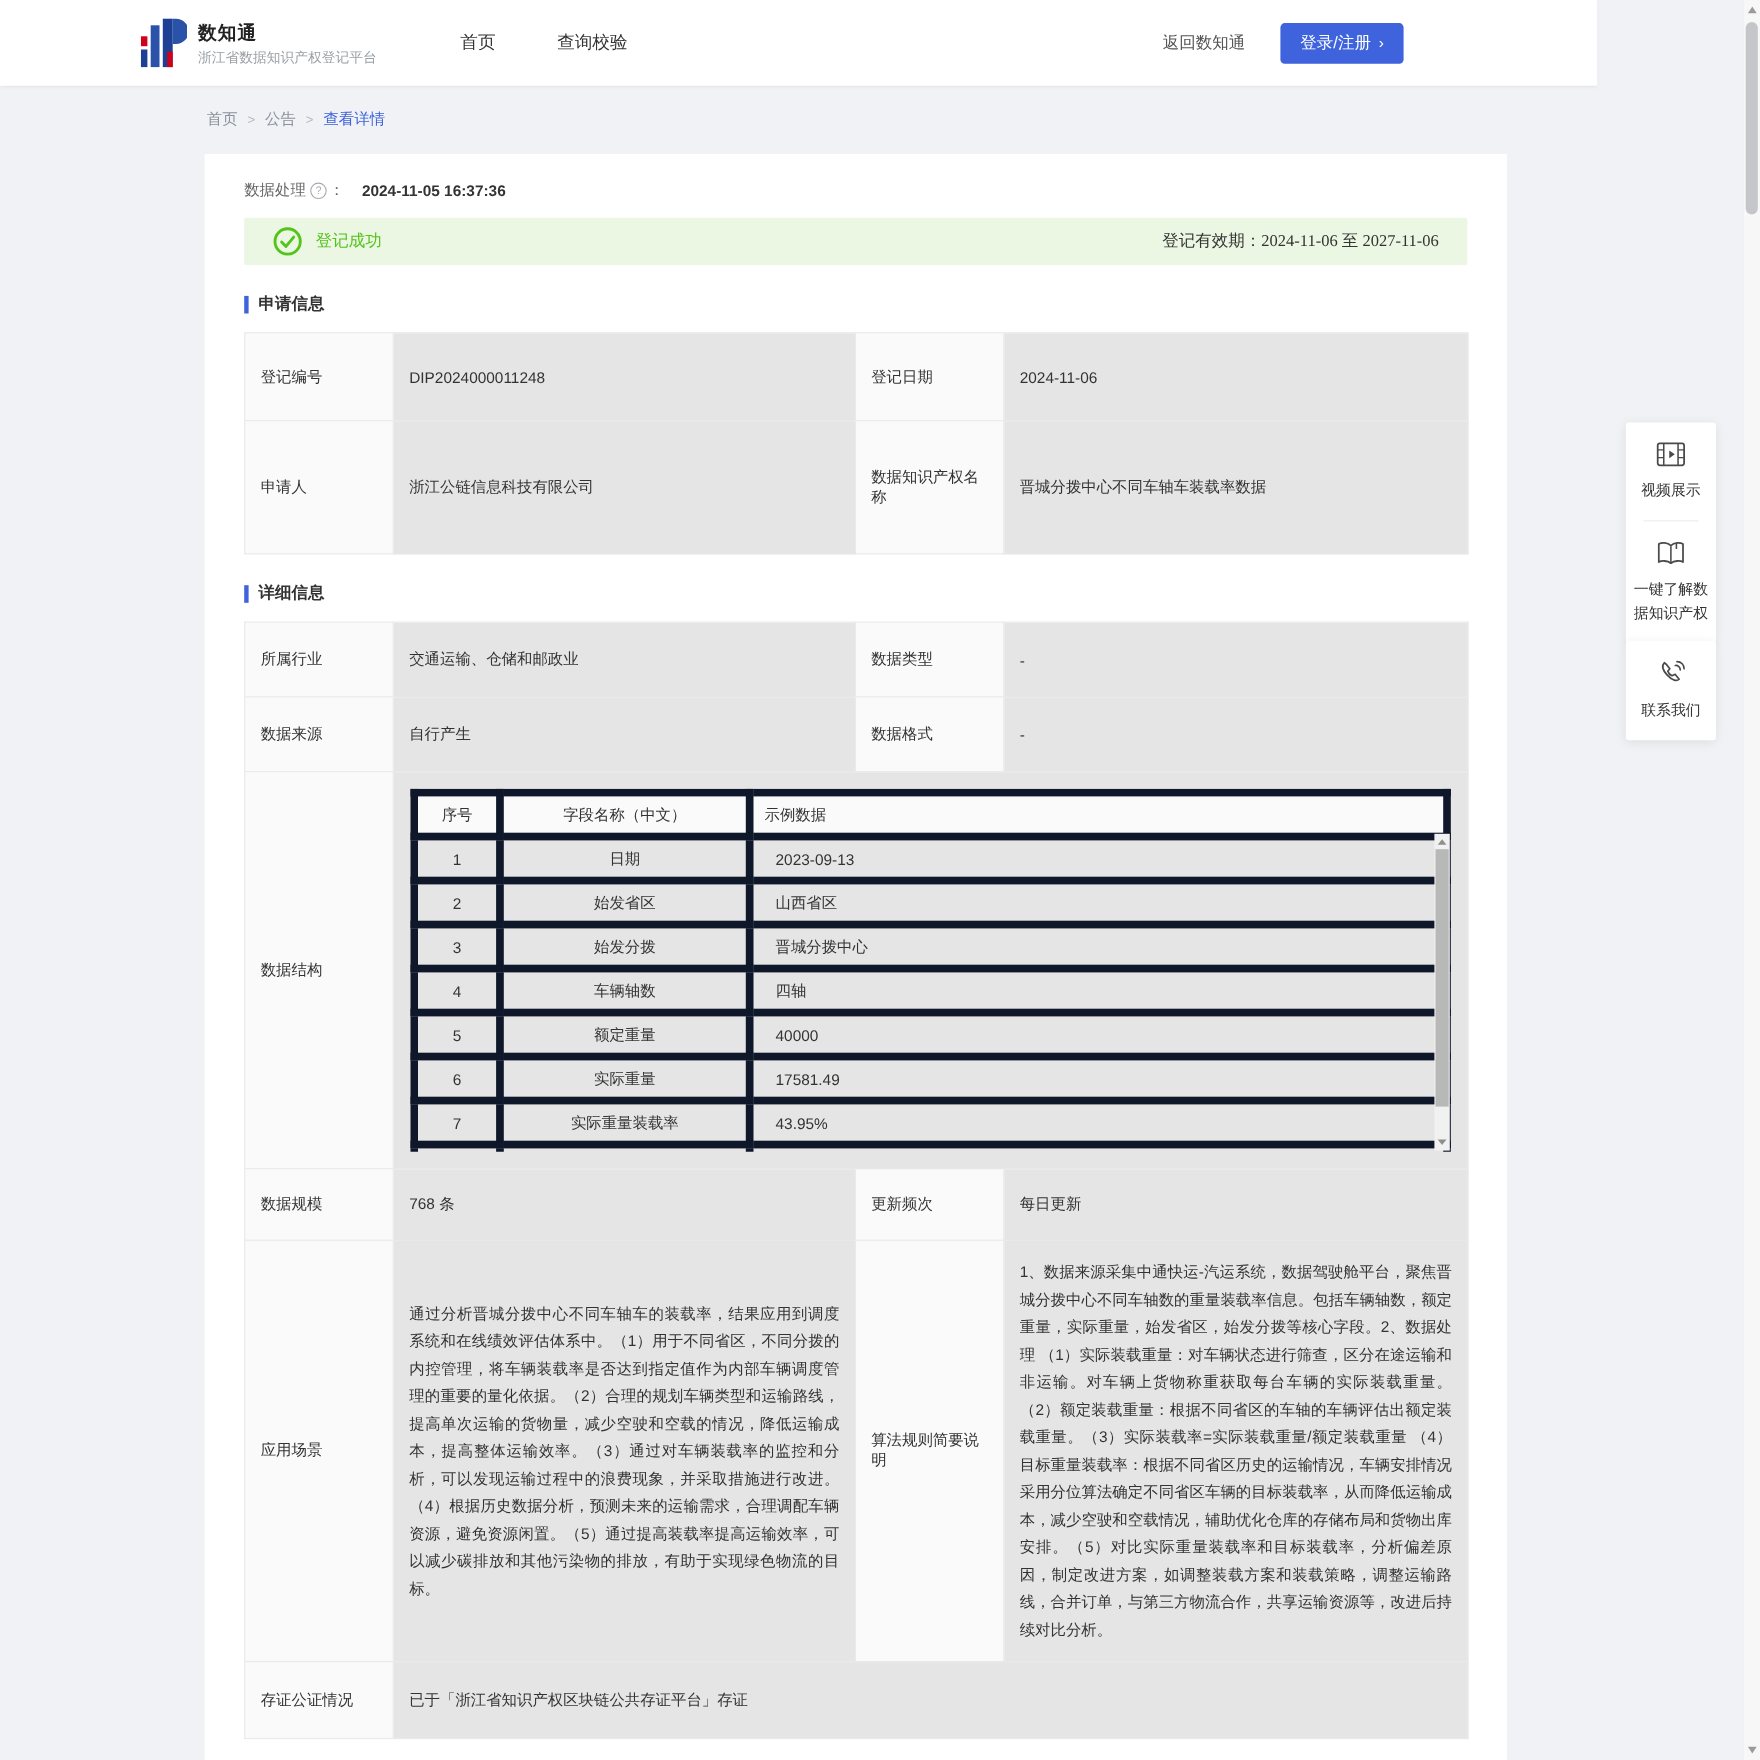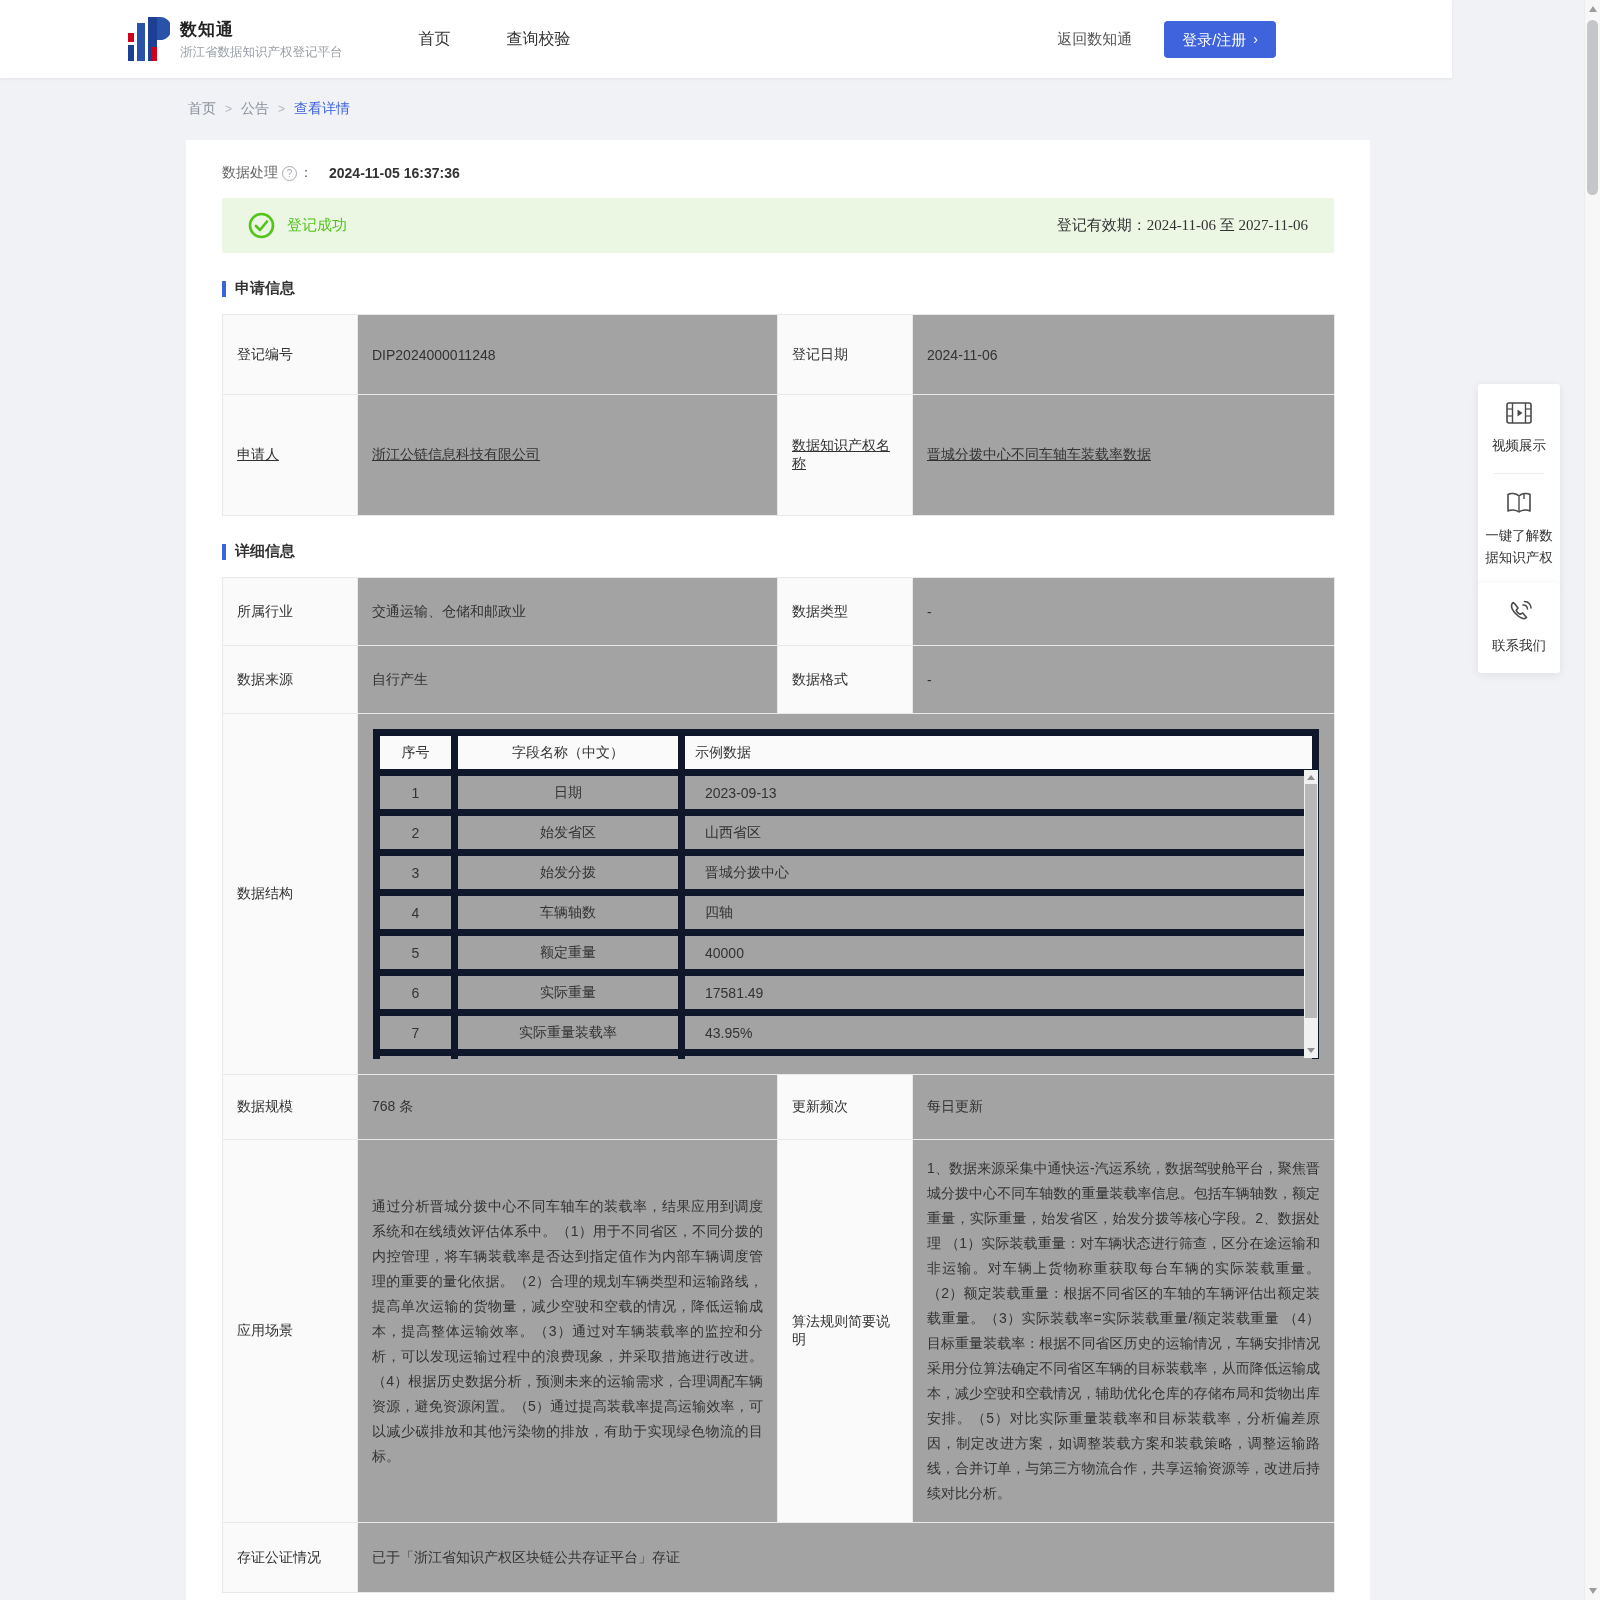--- a/index.html
+++ b/index.html
@@ -45,38 +45,38 @@
   }
   .update-line { display:flex; align-items:center; font-size:14px; color:#666; padding:12px 0 16px; }
   .help-icon {
     display:inline-flex; align-items:center; justify-content:center;
     width:15px; height:15px; border:1px solid #a6abb3; border-radius:50%;
     font-size:10px; color:#a6abb3; margin:0 2px 0 4px; cursor:pointer;
   }
   .update-time { color:#333; font-weight:600; margin-left:16px; }
   
   .banner {
-    height:55px; background:#ebf6e3; border-radius:2px;
+    height:43px; background:#ebf6e3; border-radius:2px;
     display:flex; align-items:center; padding:0 26px;
   }
   .banner-status { color:#52c41a; font-size:15px; margin-left:12px; }
   .banner-right {
     margin-left:auto; font-family:"Liberation Serif","DejaVu Serif",serif;
     font-size:15px; color:#333;
   }
   
   .section-title { display:flex; align-items:center; margin:26px 0 16px; }
   .section-bar { width:4px; height:16px; background:#3e63dd; margin-right:9px; }
   .section-label { font-size:15px; font-weight:bold; color:#333; }
   
   table.info { width:1112px; border-collapse:collapse; table-layout:fixed; font-size:14px; }
   table.info td { border:1px solid #e9e9e9; vertical-align:middle; padding:10px 14px; }
   table.info td.lbl { background:#fafafa; color:#333; }
-  table.info td.val { background:#a3a3a3; color:#333; }
-  tr.h80  { height:80px; }  tr.h95  { height:121px;text-decoration:underline; }
+  table.info td.val { background:#e5e5e5; color:#333; }
+  tr.h80  { height:80px; }  tr.h95  { height:121px; }
   tr.h68  { height:68px; }  tr.h65  { height:65px; }
   tr.h70  { height:70px; }  tr.h360 { height:360px; }
   td.no-pad { padding:0 !important; }
   .txt { text-align:justify; line-height:25px; padding:16px 14px !important; }
   
   .struct-wrap { margin:15px; height:330px; overflow:hidden; position:relative; border-bottom:0; }
   table.struct { width:100%; border-collapse:collapse; table-layout:fixed; font-size:14px; }
   table.struct th, table.struct td { border:7px solid #0f172a; height:40px; padding:0 10px; font-weight:normal; color:#333; }
   table.struct th { background:#fafafa; text-align:left; }
   table.struct th.c, table.struct td.c { text-align:center; }

